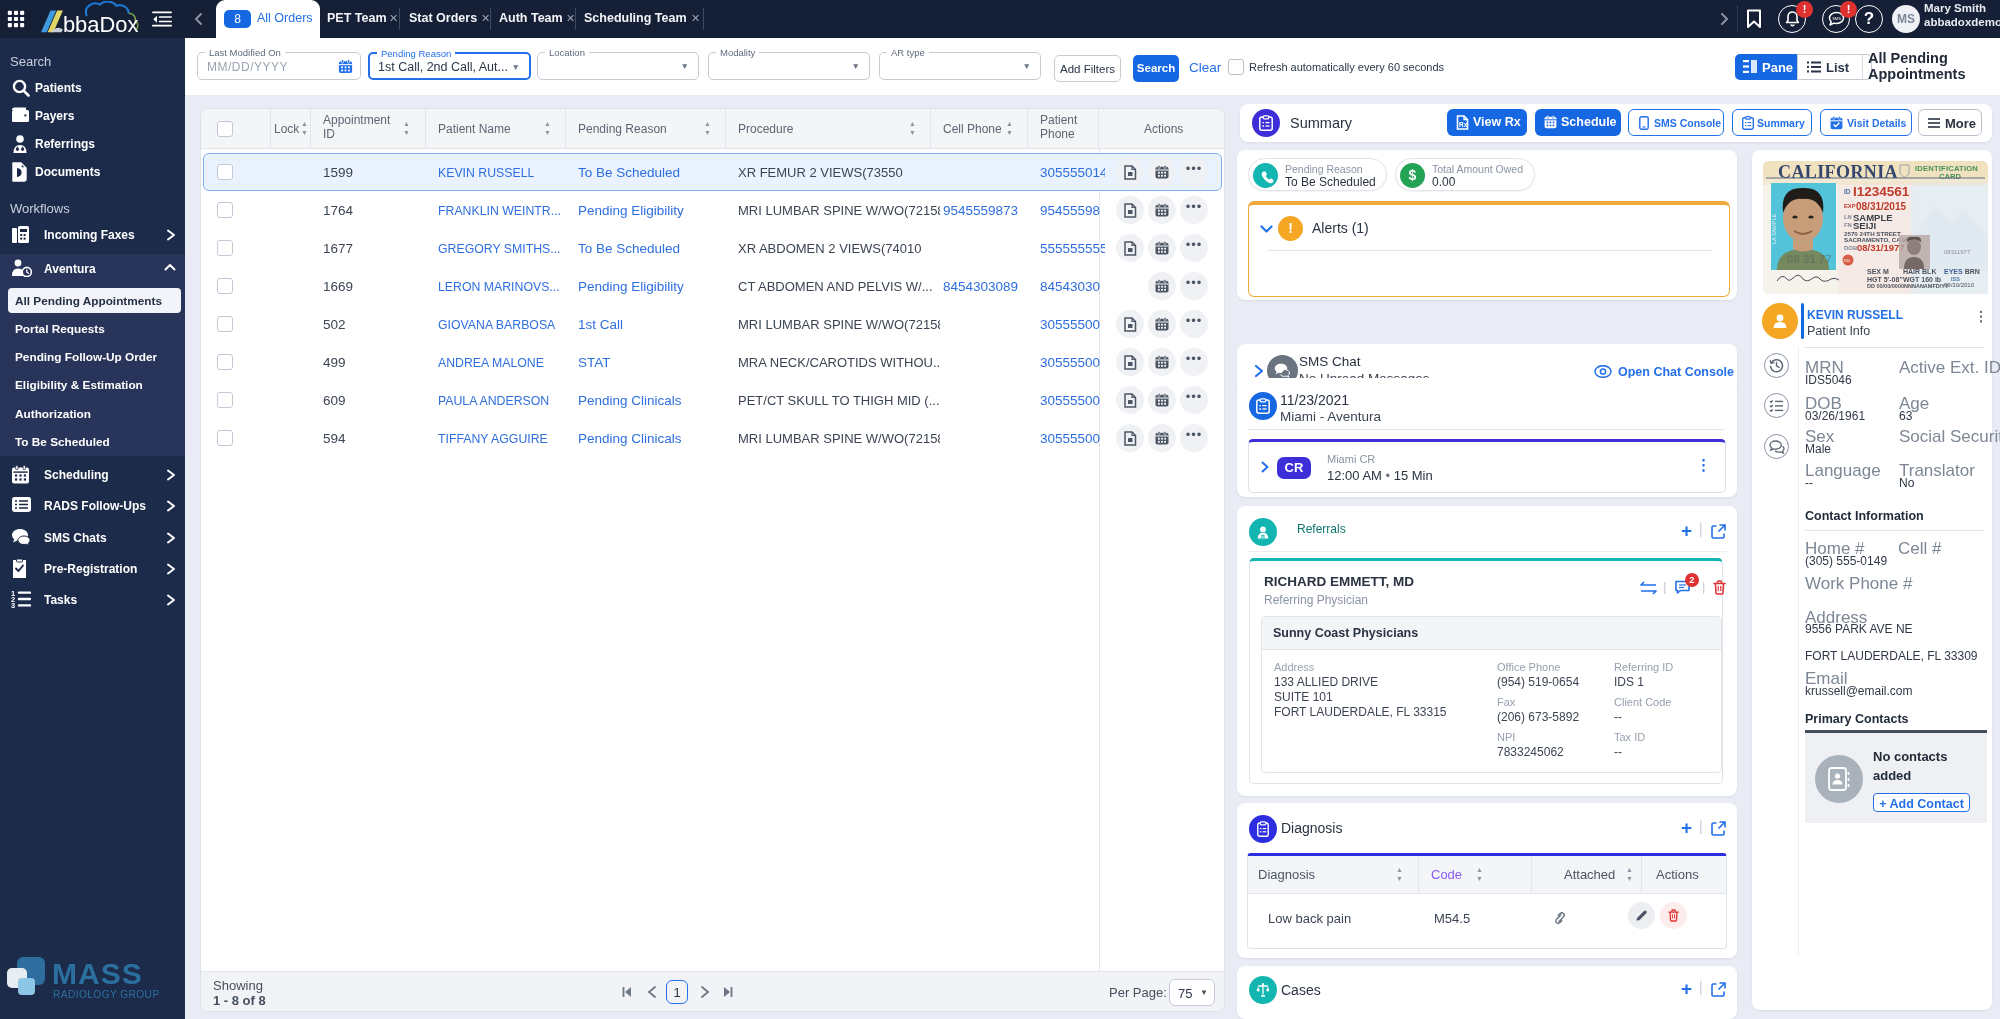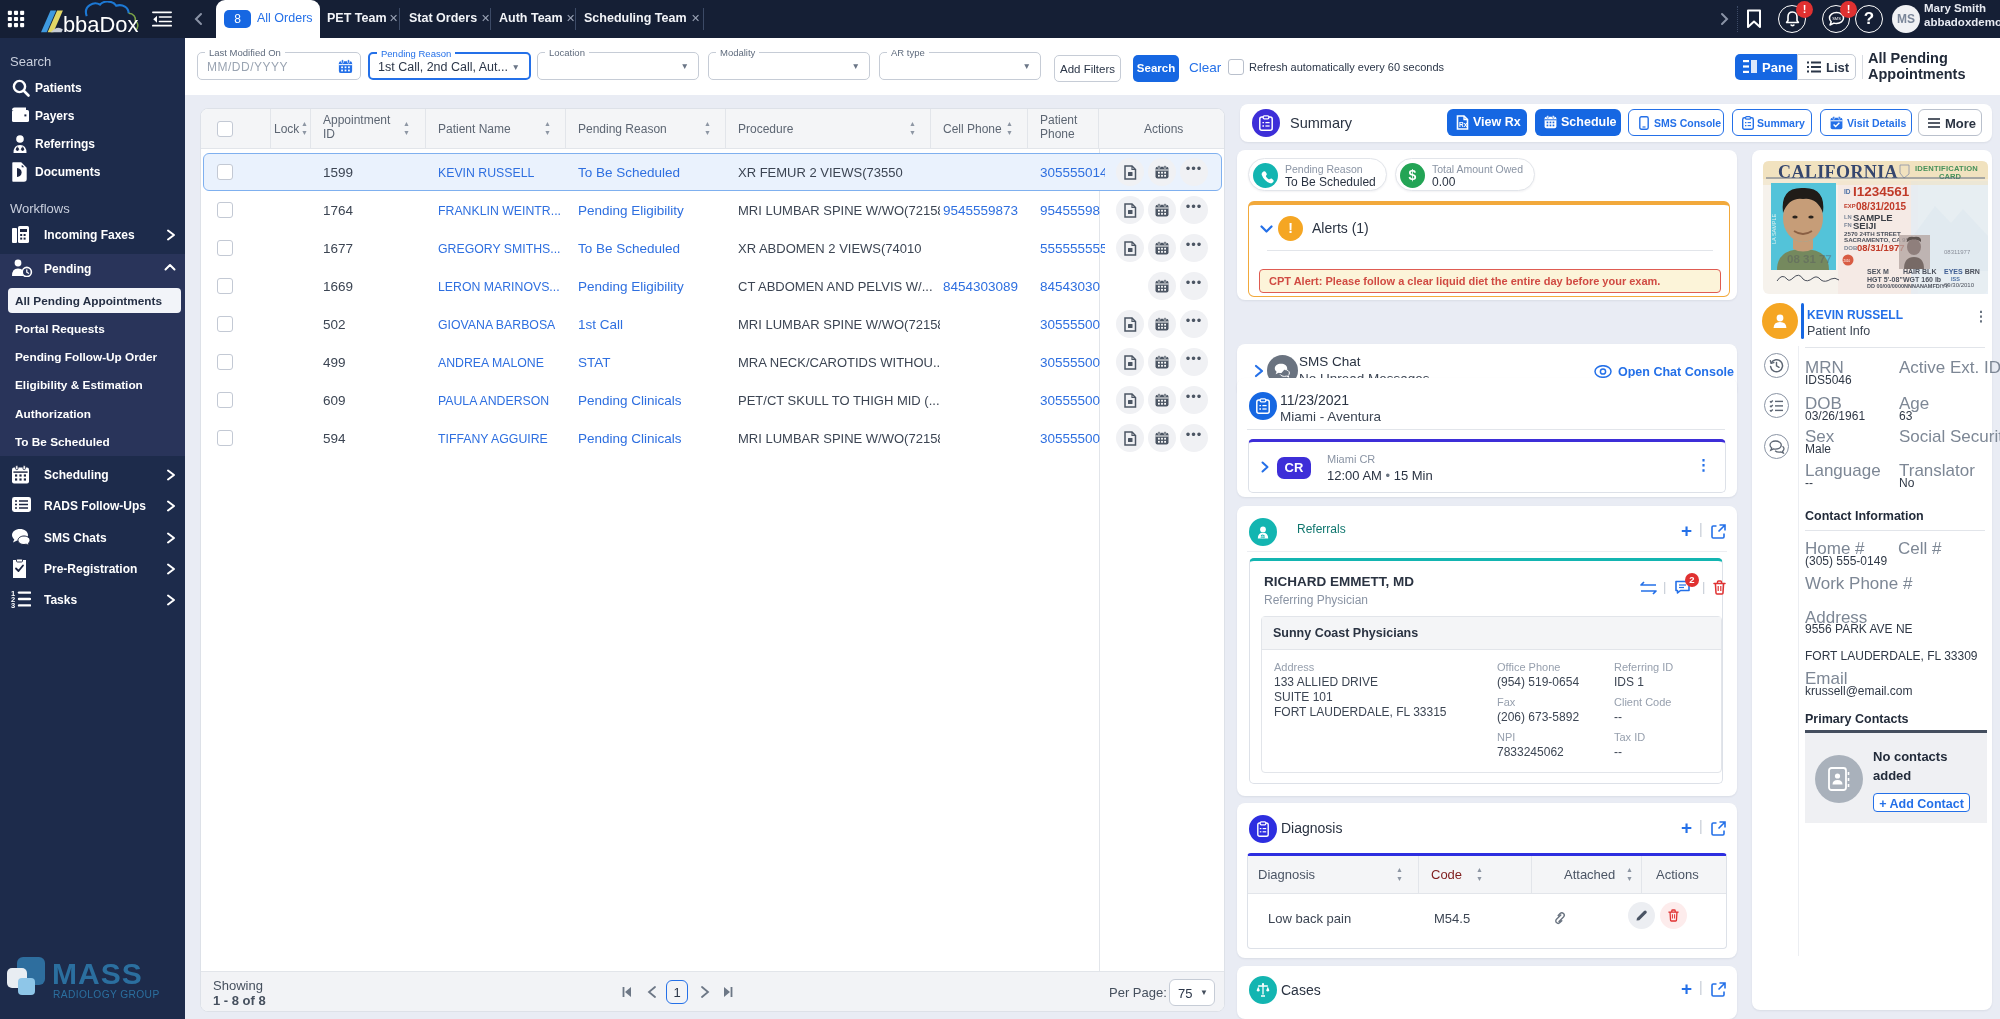--- a/index.html
+++ b/index.html
@@ -94,21 +94,21 @@
     <svg class="abs" style="left:8px;top:6px" width="14" height="13" viewBox="0 0 14 13">
         <g fill="#fff">
           <rect x="0" y="0" width="6" height="2.2"></rect>
           <rect x="0" y="5.4" width="6" height="2.2"></rect>
           <rect x="0" y="10.8" width="6" height="2.2"></rect>
           <rect x="8" y="0" width="6" height="13" opacity="0.85"></rect>
         </g>
       </svg>
     <span class="abs" style="left:27px;top:6px;color:#fff;font-size:13px;font-weight:bold;">Pane</span>
   </div>
-  <div class="abs" style="left:1612px;top:16px;width:59px;height:26px;background:#fff;border:1px solid #c6ccd6;border-radius:0 5px 5px 0;">
+  <div class="abs" style="left:1612px;top:16px;width:75px;height:26px;background:#fff;border:1px solid #c6ccd6;border-radius:0 5px 5px 0;">
     <svg class="abs" style="left:9px;top:6px" width="14" height="12" viewBox="0 0 14 12">
         <g fill="#2b3648">
           <rect x="0" y="0.5" width="2" height="2"></rect>
           <rect x="4" y="0.5" width="10" height="2"></rect>
           <rect x="0" y="5" width="2" height="2"></rect>
           <rect x="4" y="5" width="10" height="2"></rect>
           <rect x="0" y="9.5" width="2" height="2"></rect>
           <rect x="4" y="9.5" width="10" height="2"></rect>
         </g>
       </svg>
@@ -259,21 +259,21 @@
     </div>
 
   <div class="abs" style="left:0;top:216px;width:185px;height:202px;background:#29345a;">
     <div class="srow" style="top:2px;">
         <svg class="sic" width="22" height="18" viewBox="0 0 22 18">
           <circle cx="7" cy="4" r="3.4" fill="#fff"></circle>
           <path d="M1 17 Q1 9.6 7 9.6 Q10.6 9.6 12.2 12 A5.4 5.4 0 0 0 12.4 17 Z" fill="#fff"></path>
           <circle cx="15.8" cy="13" r="4.6" fill="#29345a" stroke="#fff" stroke-width="1.6"></circle>
           <path d="M15.8 10.8 L15.8 13.2 L17.6 14.2" stroke="#fff" stroke-width="1.3" fill="none" stroke-linecap="round"></path>
         </svg>
-        <span>Pending</span>
+        <span>Aventura</span>
         <svg class="arr" width="12" height="8" viewBox="0 0 12 8">
           <path d="M1.5 6.5 L6 2 L10.5 6.5" fill="none" stroke="#fff" stroke-width="2" stroke-linecap="round" stroke-linejoin="round"></path>
         </svg>
       </div>
     <div class="abs" style="left:8px;top:34px;width:173px;height:25px;background:#f2f4f9;border-radius:4px;">
         <span style="position:absolute;left:7px;top:6px;font-size:11.8px;font-weight:bold;color:#252f44;">All Pending Appointments</span>
       </div>
     <div class="sub" style="top:68px;">Portal Requests</div>
     <div class="sub" style="top:96px;">Pending Follow-Up Order</div>
     <div class="sub" style="top:124px;">Eligibility &amp; Estimation</div>
@@ -770,23 +770,20 @@
 
 <div class="abs" style="left:1248px;top:201px;width:482px;height:96px;background:#fff;border:1px solid #f2a93b;border-top:4px solid #f2a93b;border-radius:6px;">
   <svg class="abs" style="left:11px;top:20px" width="13" height="9" viewBox="0 0 13 9">
       <path d="M1.5 1.5 L6.5 6.5 L11.5 1.5" fill="none" stroke="#2470e8" stroke-width="2.2" stroke-linecap="round" stroke-linejoin="round"></path>
     </svg>
   <div class="abs" style="left:29px;top:11px;width:25px;height:25px;border-radius:50%;background:#f5a623;">
       <div style="color:#fff;font-size:14px;font-weight:bold;text-align:center;line-height:25px;">!</div>
     </div>
   <div class="abs" style="left:63px;top:15px;font-size:14px;color:#2a3342;">Alerts (1)</div>
   <div class="abs" style="left:18px;top:45px;width:446px;height:0;border-top:1px solid #e2e5ea;"></div>
-  <div class="abs" style="left:10px;top:64px;width:462px;height:24px;background:#fcf4d9;border:1px solid #df5c52;border-radius:4px;">
-    <div class="abs" style="left:9px;top:5px;font-size:11px;font-weight:bold;color:#d04a42;white-space:nowrap;">CPT Alert: Please follow a clear liquid diet the entire day before your exam.</div>
-  </div>
 </div>
 
 <div class="abs card" style="left:1237px;top:312px;width:500px;height:53px;margin-top:32px;">
   <svg class="abs" style="left:17px;top:20px" width="10" height="14" viewBox="0 0 10 14">
       <path d="M2 2 L8 7 L2 12" fill="none" stroke="#2470e8" stroke-width="2.2" stroke-linecap="round" stroke-linejoin="round"></path>
     </svg>
   <div class="abs" style="left:30px;top:11px;width:31px;height:31px;border-radius:50%;background:#6a7380;">
     <svg width="17" height="15" viewBox="0 0 17 15" style="margin:8px 7px">
         <path d="M7 0.8 C10.5 0.8 13.2 2.8 13.2 5.4 C13.2 8 10.5 10 7 10 C6.2 10 5.4 9.9 4.7 9.7 L1.6 11.2 L2.6 8.7 C1.5 7.8 0.8 6.7 0.8 5.4 C0.8 2.8 3.5 0.8 7 0.8 Z" fill="#fff"></path>
         <path d="M10.5 6.5 C13.2 6.5 15.4 8 15.4 10 C15.4 11 14.9 11.8 14.1 12.5 L14.8 14.2 L12.4 13.1 C11.8 13.3 11.2 13.4 10.5 13.4 C8.6 13.4 6.9 12.6 6.1 11.4" fill="#6a7380" stroke="#fff" stroke-width="1"></path>
@@ -906,21 +903,21 @@
   <div class="abs" style="left:444px;top:14px;font-size:19px;color:#2470e8;font-weight:bold;">+</div>
   <div class="abs" style="left:462px;top:15px;font-size:14px;color:#c6ccd6;">|</div>
   <svg class="abs" style="left:474px;top:18px" width="15" height="15" viewBox="0 0 15 15">
       <path d="M5.5 2 H2.2 Q1 2 1 3.2 V12.8 Q1 14 2.2 14 H11.8 Q13 14 13 12.8 V9.5" fill="none" stroke="#2470e8" stroke-width="1.6"></path>
       <path d="M8.5 1 H14 V6.5 M14 1 L7.5 7.5" fill="none" stroke="#2470e8" stroke-width="1.6"></path>
     </svg>
   <div class="abs" style="left:10px;top:50px;width:480px;height:96px;border:1px solid #dde1e8;border-top:3px solid #2d2ee0;border-radius:4px;">
     <div class="abs" style="left:0;top:0;width:478px;height:38px;background:#f4f5f7;border-bottom:1px solid #e2e5ea;">
       <span class="abs" style="left:10px;top:11px;font-size:13px;color:#4a5464;">Diagnosis</span>
         <span class="sorti" style="left:148px;top:9px;"></span>
-      <span class="abs" style="left:183px;top:11px;font-size:13px;color:#7f1d1d;">Code</span>
+      <span class="abs" style="left:183px;top:11px;font-size:13px;color:#8b5cf6;">Code</span>
         <span class="sorti" style="left:228px;top:9px;"></span>
       <span class="abs" style="left:316px;top:11px;font-size:13px;color:#4a5464;">Attached</span>
         <span class="sorti" style="left:378px;top:9px;"></span>
       <span class="abs" style="left:408px;top:11px;font-size:13px;color:#4a5464;">Actions</span>
       <div class="abs" style="left:170px;top:0;height:38px;border-left:1px solid #e2e5ea;"></div>
       <div class="abs" style="left:283px;top:0;height:38px;border-left:1px solid #e2e5ea;"></div>
       <div class="abs" style="left:393px;top:0;height:38px;border-left:1px solid #e2e5ea;"></div>
     </div>
     <div class="abs" style="left:20px;top:55px;font-size:13px;color:#3c4553;">Low back pain</div>
     <div class="abs" style="left:186px;top:55px;font-size:13px;color:#3c4553;">M54.5</div>

